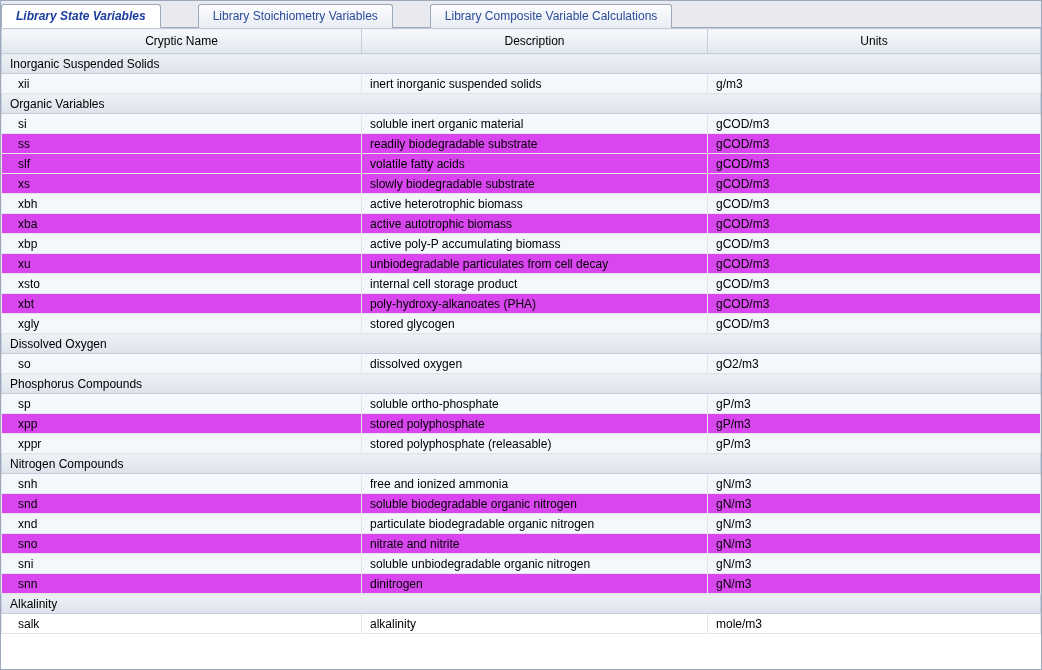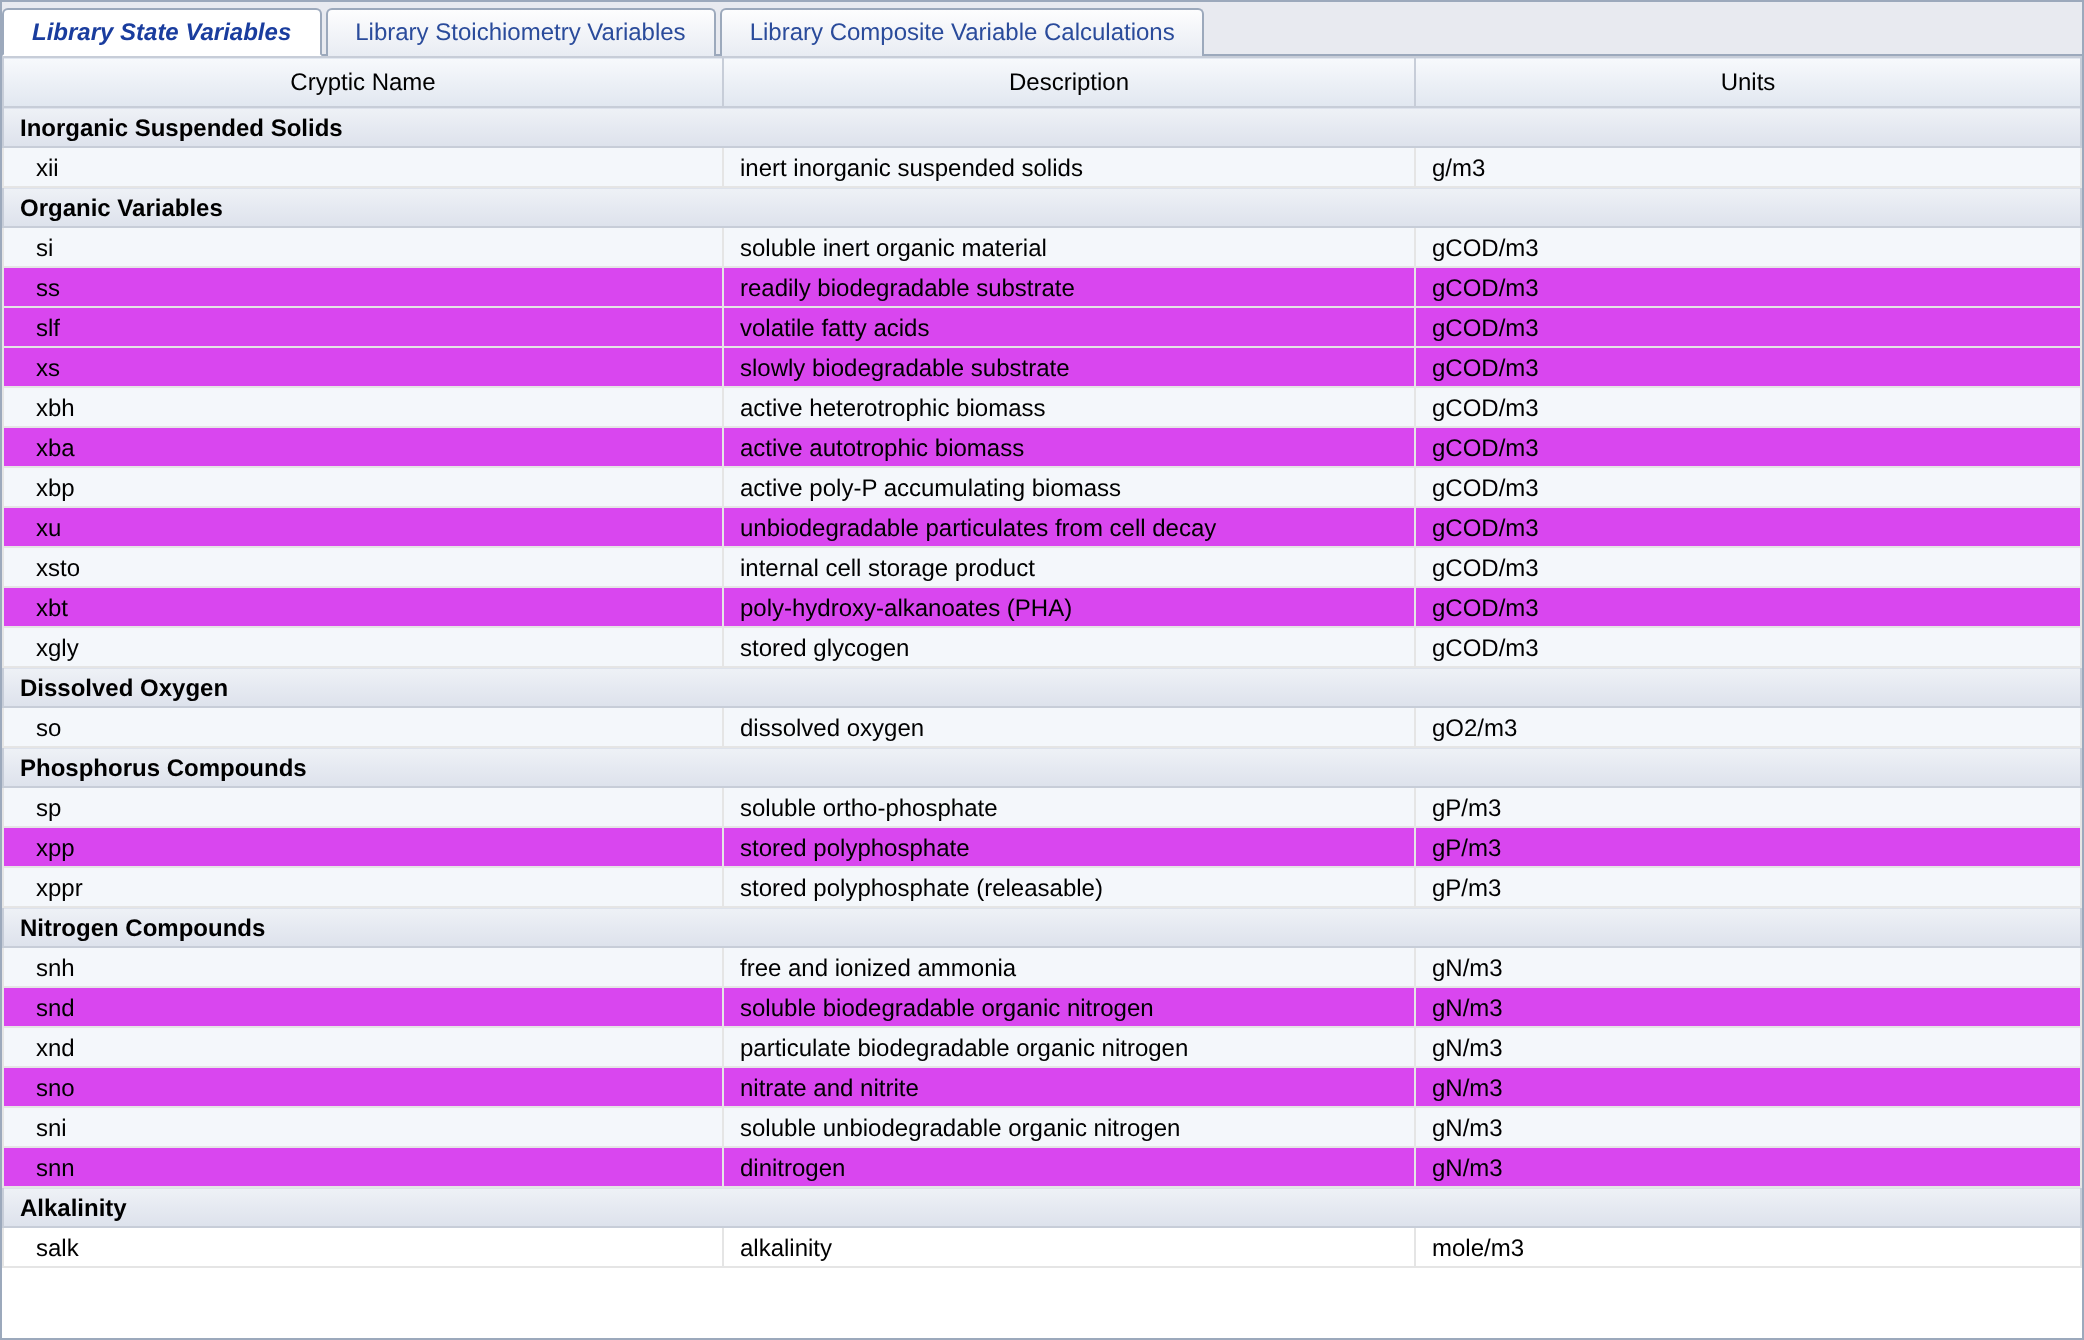--- a/index.html
+++ b/index.html
@@ -15,20 +15,21 @@
       width: 1042px;
       height: 670px;
       overflow: hidden;
       border: 1px solid #9ca9bc;
     }
     .tabs {
       display: flex;
       background: #e8eaf0;
       border-bottom: 1px solid #9ca9bc;
       padding: 0;
+      gap: 35px;
     }
     .tab {
       padding: 4px 14px;
       border: 1px solid #9ca9bc;
       border-bottom: none;
       margin-right: 2px;
       margin-top: 2px;
       background: linear-gradient(to bottom, #fdfdfe, #e8ecf3);
       cursor: pointer;
       color: #2a4b9b;
@@ -62,21 +63,21 @@
       text-align: center;
       color: #000;
     }
     td {
       border: 1px solid #e5e5e5;
       padding: 2.5px 8px;
       color: #000;
     }
     tr.section-row td {
       background: linear-gradient(to bottom, #eef1f6, #dde2ec);
-      font-weight: bold;
+      font-weight: normal;
       color: #000;
       border: 1px solid #c7cdd8;
     }
     tr.data-row:nth-child(even) td {
       background: #f4f7fb;
     }
     tr.data-row td {
       background: #ffffff;
     }
     tr.data-row.alt td {

